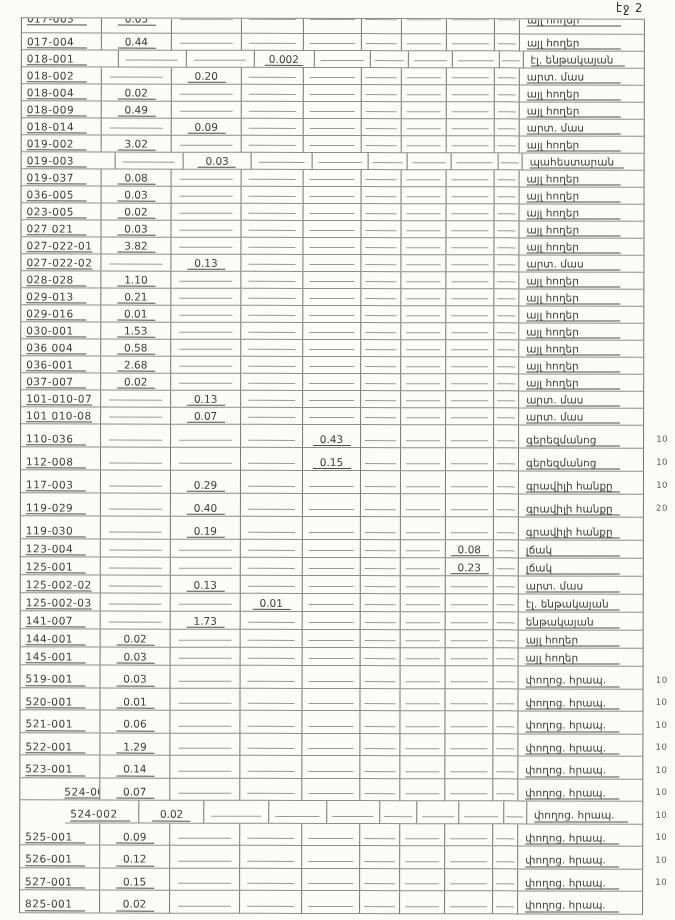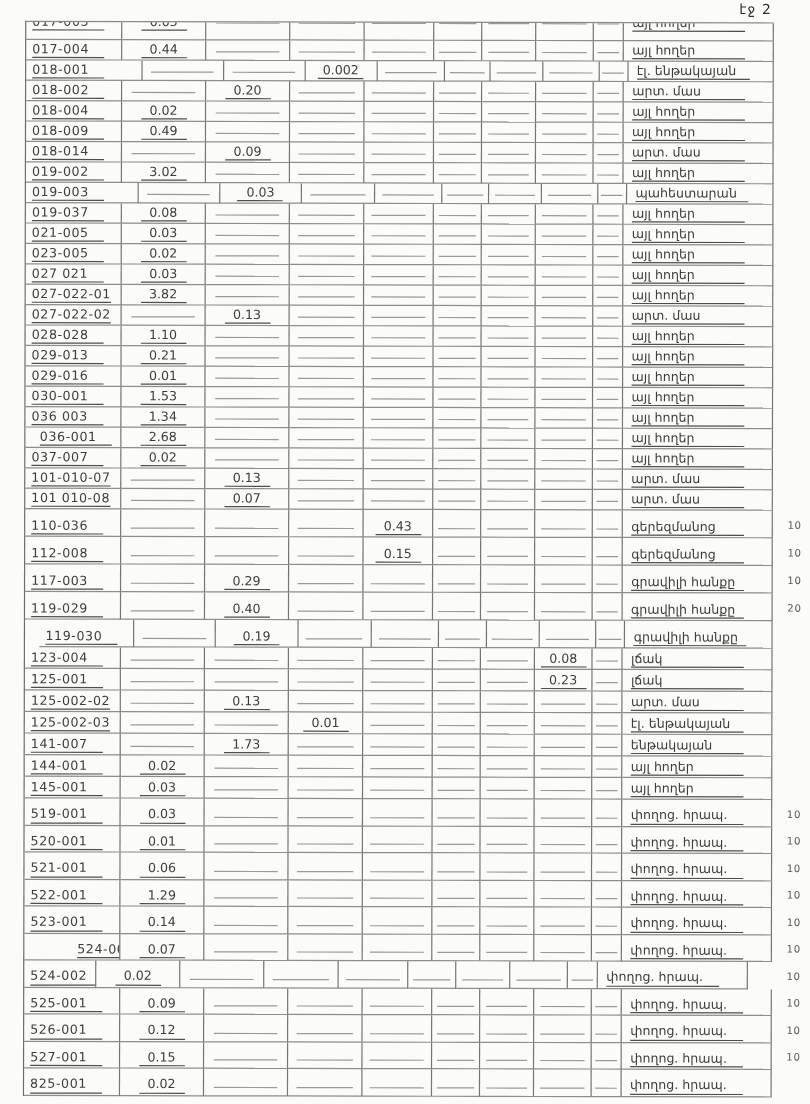--- a/index.html
+++ b/index.html
@@ -376,21 +376,21 @@
       </div>
       <div class="cell value-cell" style="width: 25px;">
         <span class="dash"></span>
       </div>
       <div class="cell label-cell" style="width: 125px;">
         <span class="u label-u">այլ հողեր</span>
       </div>
     </div>
     <div class="trow" style="height: 17px;">
       <div class="cell code-cell" style="width: 80px;">
-        <span class="u code-u">021-005</span>
+        <span class="u code-u">036-005</span>
       </div>
       <div class="cell value-cell" style="width: 70px;">
         <span class="u value-u">0.03</span>
       </div>
       <div class="cell value-cell" style="width: 70px;">
         <span class="dash"></span>
       </div>
       <div class="cell value-cell" style="width: 62px;">
         <span class="dash"></span>
       </div>
@@ -664,52 +664,52 @@
       </div>
       <div class="cell value-cell" style="width: 25px;">
         <span class="dash"></span>
       </div>
       <div class="cell label-cell" style="width: 125px;">
         <span class="u label-u">այլ հողեր</span>
       </div>
     </div>
     <div class="trow" style="height: 17px;">
       <div class="cell code-cell" style="width: 80px;">
-        <span class="u code-u">036 003</span>
-      </div>
-      <div class="cell value-cell" style="width: 70px;">
-        <span class="u value-u">1.34</span>
-      </div>
-      <div class="cell value-cell" style="width: 70px;">
-        <span class="dash"></span>
-      </div>
-      <div class="cell value-cell" style="width: 62px;">
-        <span class="dash"></span>
-      </div>
-      <div class="cell value-cell" style="width: 58px;">
-        <span class="dash"></span>
-      </div>
-      <div class="cell value-cell" style="width: 40px;">
-        <span class="dash"></span>
-      </div>
-      <div class="cell value-cell" style="width: 45px;">
-        <span class="dash"></span>
-      </div>
-      <div class="cell value-cell" style="width: 48px;">
-        <span class="dash"></span>
-      </div>
-      <div class="cell value-cell" style="width: 25px;">
-        <span class="dash"></span>
-      </div>
-      <div class="cell label-cell" style="width: 125px;">
-        <span class="u label-u">այլ հողեր</span>
-      </div>
-    </div>
-    <div class="trow" style="height: 17px;">
-      <div class="cell code-cell" style="width: 80px; justify-content: center;">
+        <span class="u code-u">036 004</span>
+      </div>
+      <div class="cell value-cell" style="width: 70px;">
+        <span class="u value-u">0.58</span>
+      </div>
+      <div class="cell value-cell" style="width: 70px;">
+        <span class="dash"></span>
+      </div>
+      <div class="cell value-cell" style="width: 62px;">
+        <span class="dash"></span>
+      </div>
+      <div class="cell value-cell" style="width: 58px;">
+        <span class="dash"></span>
+      </div>
+      <div class="cell value-cell" style="width: 40px;">
+        <span class="dash"></span>
+      </div>
+      <div class="cell value-cell" style="width: 45px;">
+        <span class="dash"></span>
+      </div>
+      <div class="cell value-cell" style="width: 48px;">
+        <span class="dash"></span>
+      </div>
+      <div class="cell value-cell" style="width: 25px;">
+        <span class="dash"></span>
+      </div>
+      <div class="cell label-cell" style="width: 125px;">
+        <span class="u label-u">այլ հողեր</span>
+      </div>
+    </div>
+    <div class="trow" style="height: 17px;">
+      <div class="cell code-cell" style="width: 80px;">
         <span class="u code-u">036-001</span>
       </div>
       <div class="cell value-cell" style="width: 70px;">
         <span class="u value-u">2.68</span>
       </div>
       <div class="cell value-cell" style="width: 70px;">
         <span class="dash"></span>
       </div>
       <div class="cell value-cell" style="width: 62px;">
         <span class="dash"></span>
@@ -955,21 +955,21 @@
       </div>
       <div class="cell value-cell" style="width: 25px;">
         <span class="dash"></span>
       </div>
       <div class="cell label-cell" style="width: 125px;">
         <span class="u label-u">գրավիլի հանքը</span>
       </div>
       <span class="note">20</span>
     </div>
     <div class="trow" style="height: 23px;">
-      <div class="cell code-cell" style="width: 80px; margin-left: 12px;">
+      <div class="cell code-cell" style="width: 80px;">
         <span class="u code-u">119-030</span>
       </div>
       <div class="cell value-cell" style="width: 70px;">
         <span class="dash"></span>
       </div>
       <div class="cell value-cell" style="width: 70px;">
         <span class="u value-u">0.19</span>
       </div>
       <div class="cell value-cell" style="width: 62px;">
         <span class="dash"></span>
@@ -1409,21 +1409,21 @@
       </div>
       <div class="cell value-cell" style="width: 25px;">
         <span class="dash"></span>
       </div>
       <div class="cell label-cell" style="width: 125px;">
         <span class="u label-u">փողոց. հրապ.</span>
       </div>
       <span class="note">10</span>
     </div>
     <div class="trow" style="height: 22.5px;">
-      <div class="cell code-cell" style="width: 60px;">
+      <div class="cell code-cell" style="width: 80px; margin-left: 45px;">
         <span class="u code-u">524-002</span>
       </div>
       <div class="cell value-cell" style="width: 70px;">
         <span class="u value-u">0.02</span>
       </div>
       <div class="cell value-cell" style="width: 70px;">
         <span class="dash"></span>
       </div>
       <div class="cell value-cell" style="width: 62px;">
         <span class="dash"></span>

